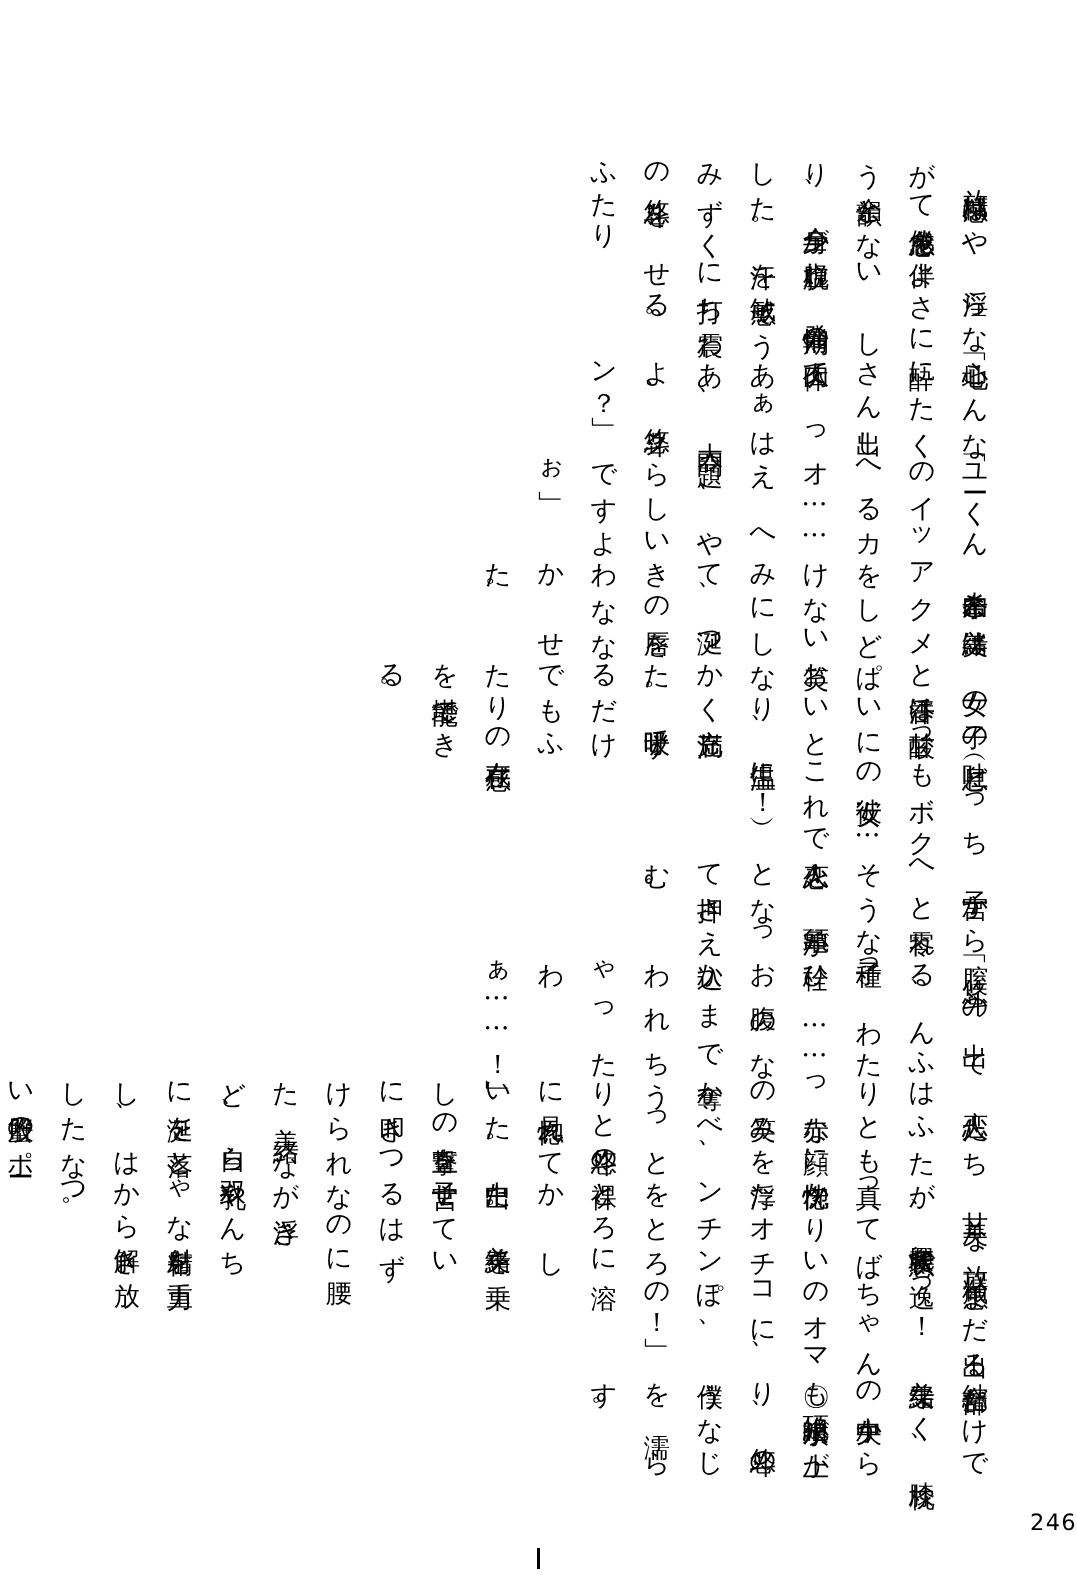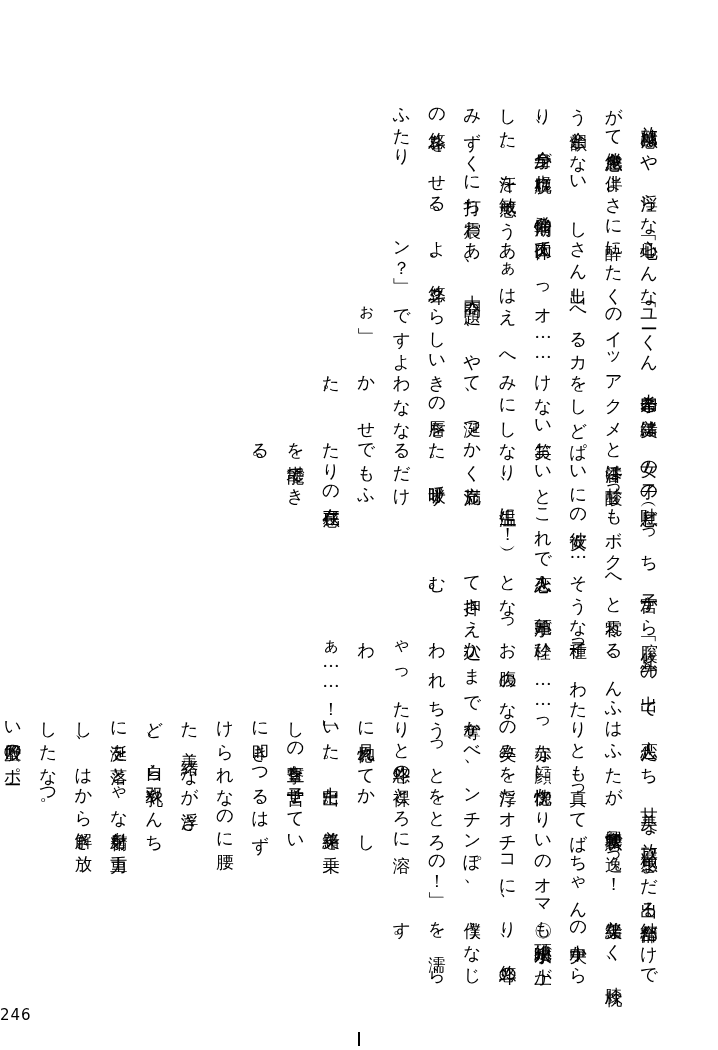--- a/index.html
+++ b/index.html
@@ -47,21 +47,21 @@
     text-indent: 0;
   }
   .para.indent {
     text-indent: 1em;
   }
   .page-number {
     position: absolute;
     left: 0;
     right: 0;
     bottom: 26px;
-    text-align: left;
+    text-align: right;
     font-family: "DejaVu Sans", "Liberation Sans", sans-serif;
     font-size: 15px;
     letter-spacing: 0.06em;
     color: #000000;
   }
   .spine-mark {
     position: absolute;
     left: 50%;
     bottom: 4px;
     transform: translateX(-50%);

